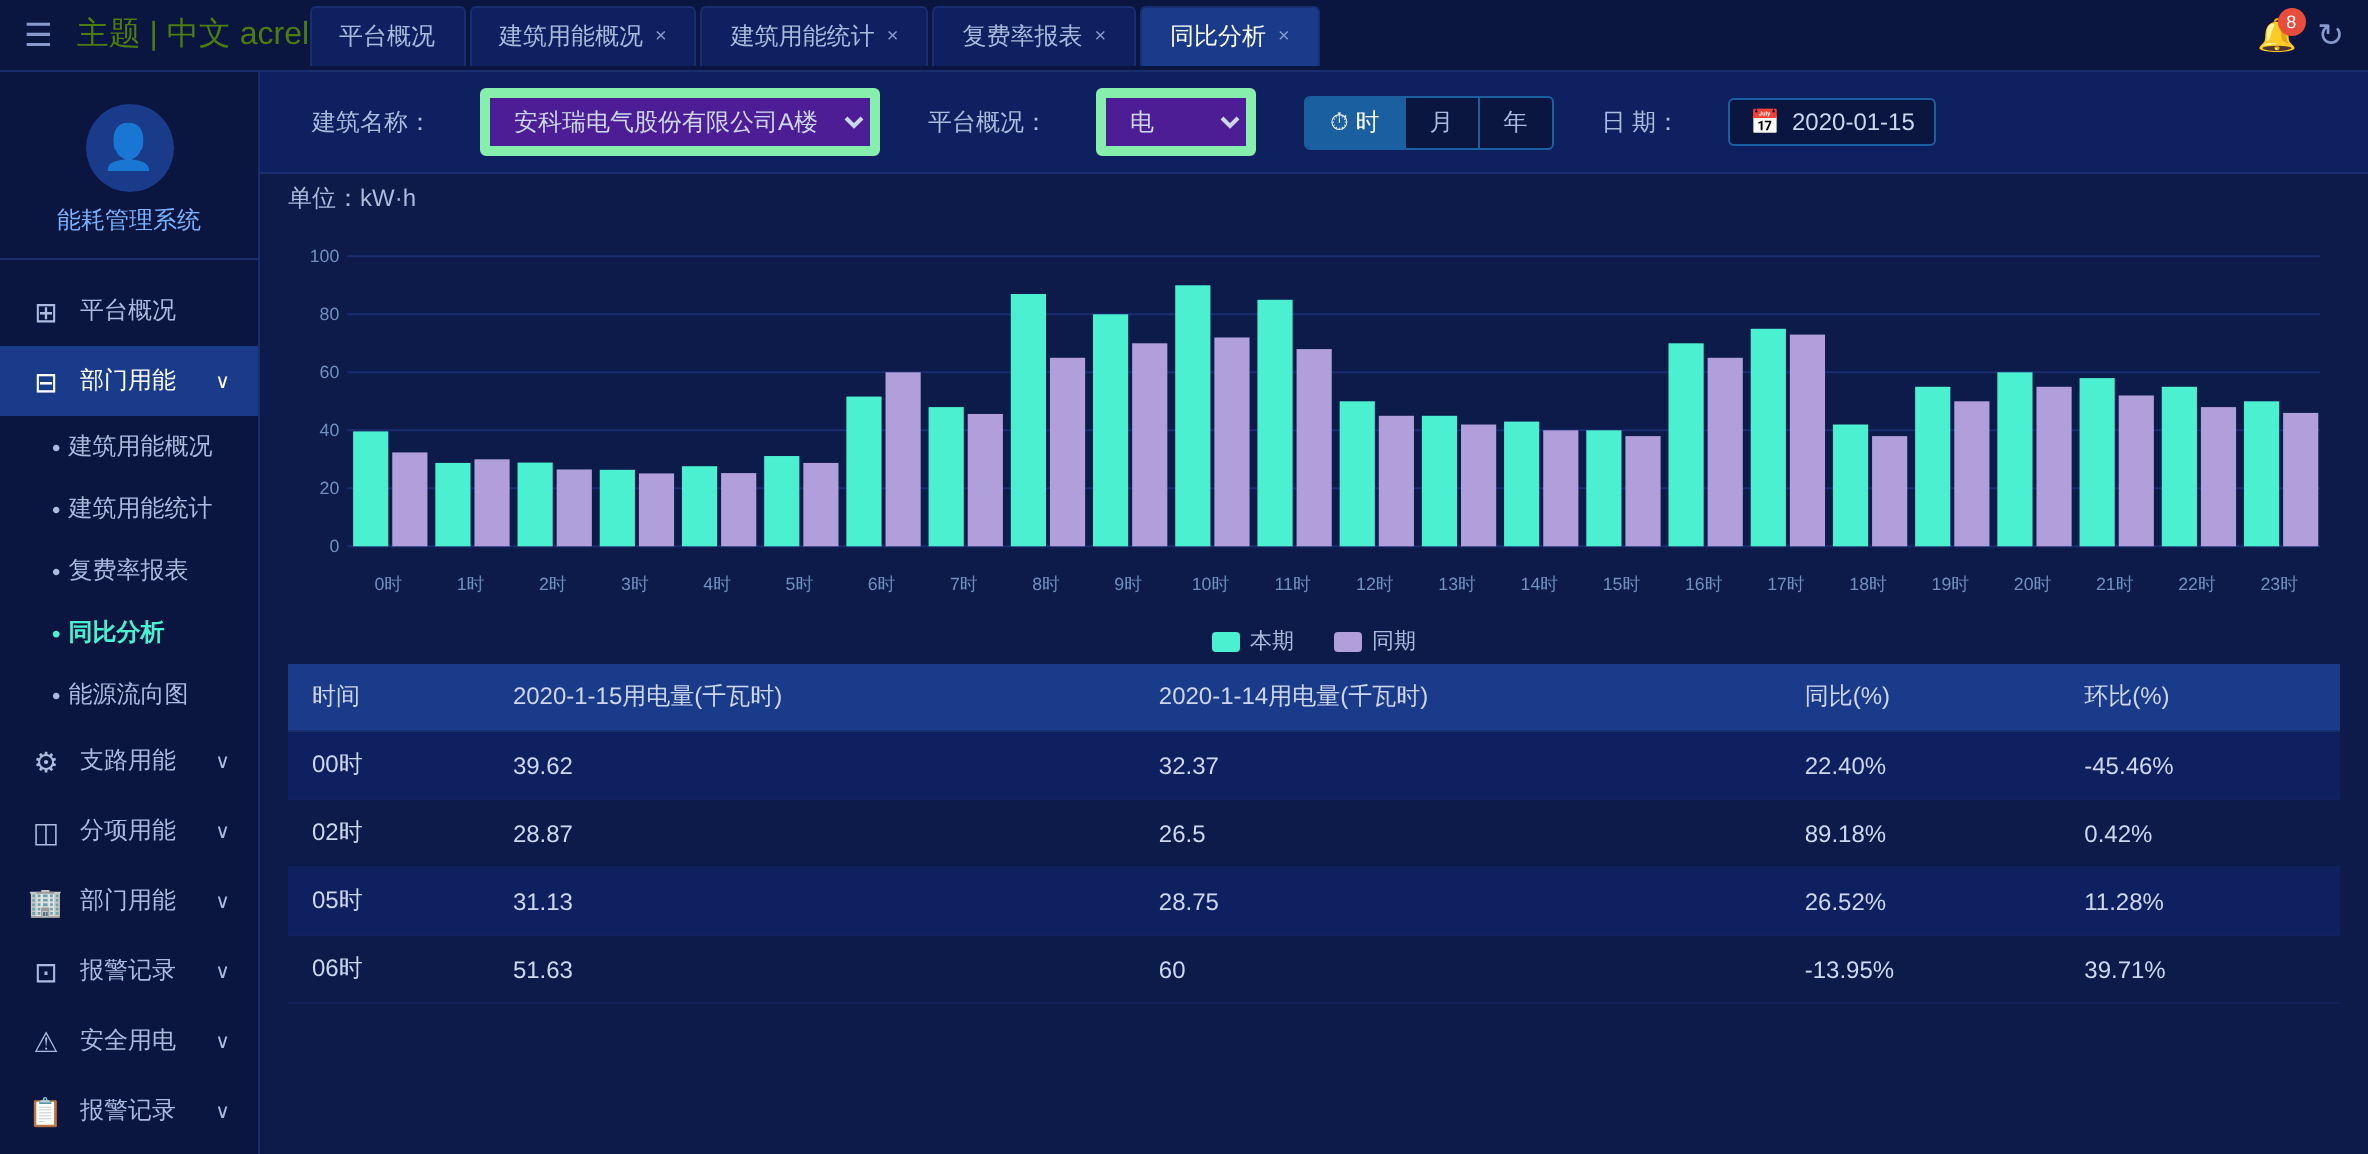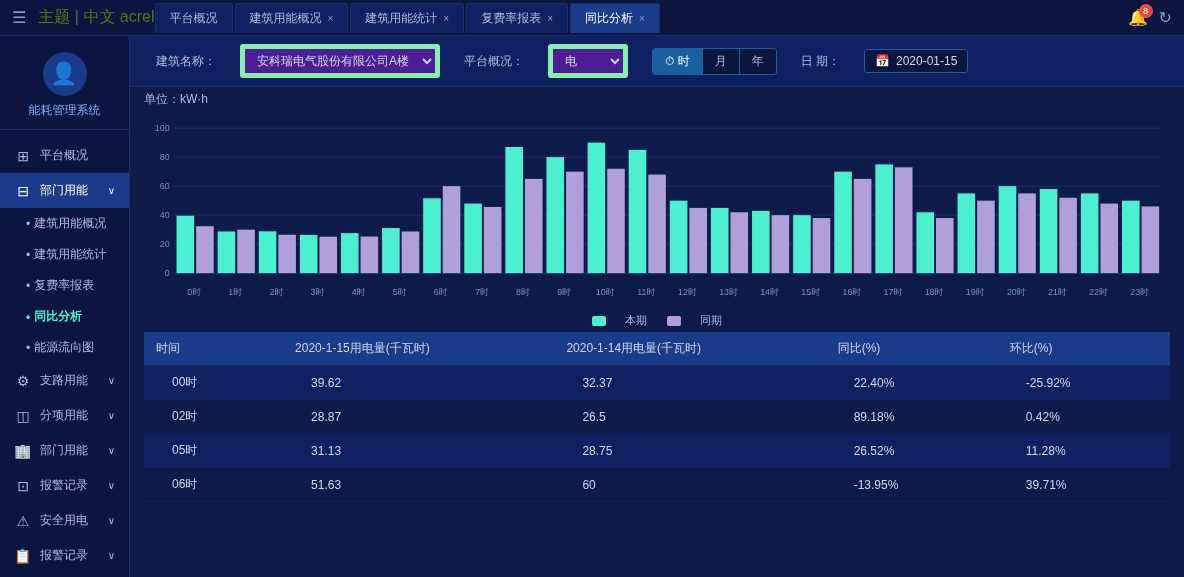--- a/index.html
+++ b/index.html
@@ -48,32 +48,32 @@
     .btn-group-item:last-child { border-right: none; }
     .btn-group-item.active { background: #1a5fa0; color: #fff; }
     .date-display { background: #0a1540; border: 1px solid #1a5fa0; color: #cdd8f0; padding: 4px 10px; border-radius: 3px; font-size: 12px; display: flex; align-items: center; gap: 6px; }
 
     
     .chart-section { padding: 4px 14px; flex-shrink: 0; }
     .chart-unit { color: #aabbdd; font-size: 12px; margin-bottom: 6px; }
     .chart-container { background: #0d1b4b; height: 195px; position: relative; }
     .chart-svg { width: 100%; height: 100%; }
     .legend { display: flex; gap: 20px; justify-content: center; margin-top: 4px; }
-    .legend-item { display: flex; align-items: center; gap: 19px; font-size: 11px; color: #aabbdd; }
+    .legend-item { display: flex; align-items: center; gap: 5px; font-size: 11px; color: #aabbdd; }
     .legend-dot { width: 14px; height: 10px; border-radius: 2px; }
 
     
     .table-section { flex: 1; overflow-y: auto; padding: 0 14px; }
     table { width: 100%; border-collapse: collapse; font-size: 12px; }
     thead tr { background: #1a3a8a; }
     thead th { padding: 8px 12px; color: #cdd8f0; font-weight: normal; text-align: left; border-bottom: 1px solid #1a2d6e; margin-top: 28px; }
     tbody tr { border-bottom: 1px solid #122060; }
     tbody tr:nth-child(odd) { background: #0f2060; }
     tbody tr:nth-child(even) { background: #0d1b4b; }
-    tbody td { padding: 8px 28px; color: #cdd8f0; }
+    tbody td { padding: 8px 12px; color: #cdd8f0; }
   </style>
 </head>
 <body>
 
 <div class="topbar">
   <span class="topbar-menu">☰</span>
   <span class="topbar-brand">主题 | 中文  acrel</span>
   <div class="topbar-tabs" id="tab-bar">
       <div class="tab-item">平台概况</div>
       <div class="tab-item">建筑用能概况<span class="tab-close">×</span></div>
@@ -283,21 +283,21 @@
               <th>同比(%)</th>
               <th>环比(%)</th>
             </tr>
         </thead>
         <tbody id="table-body">
             <tr>
               <td>00时</td>
               <td>39.62</td>
               <td>32.37</td>
               <td>22.40%</td>
-              <td>-25.92%</td>
+              <td>-45.46%</td>
             </tr>
             <tr>
               <td>02时</td>
               <td>28.87</td>
               <td>26.5</td>
               <td>89.18%</td>
               <td>0.42%</td>
             </tr>
             <tr>
               <td>05时</td>

